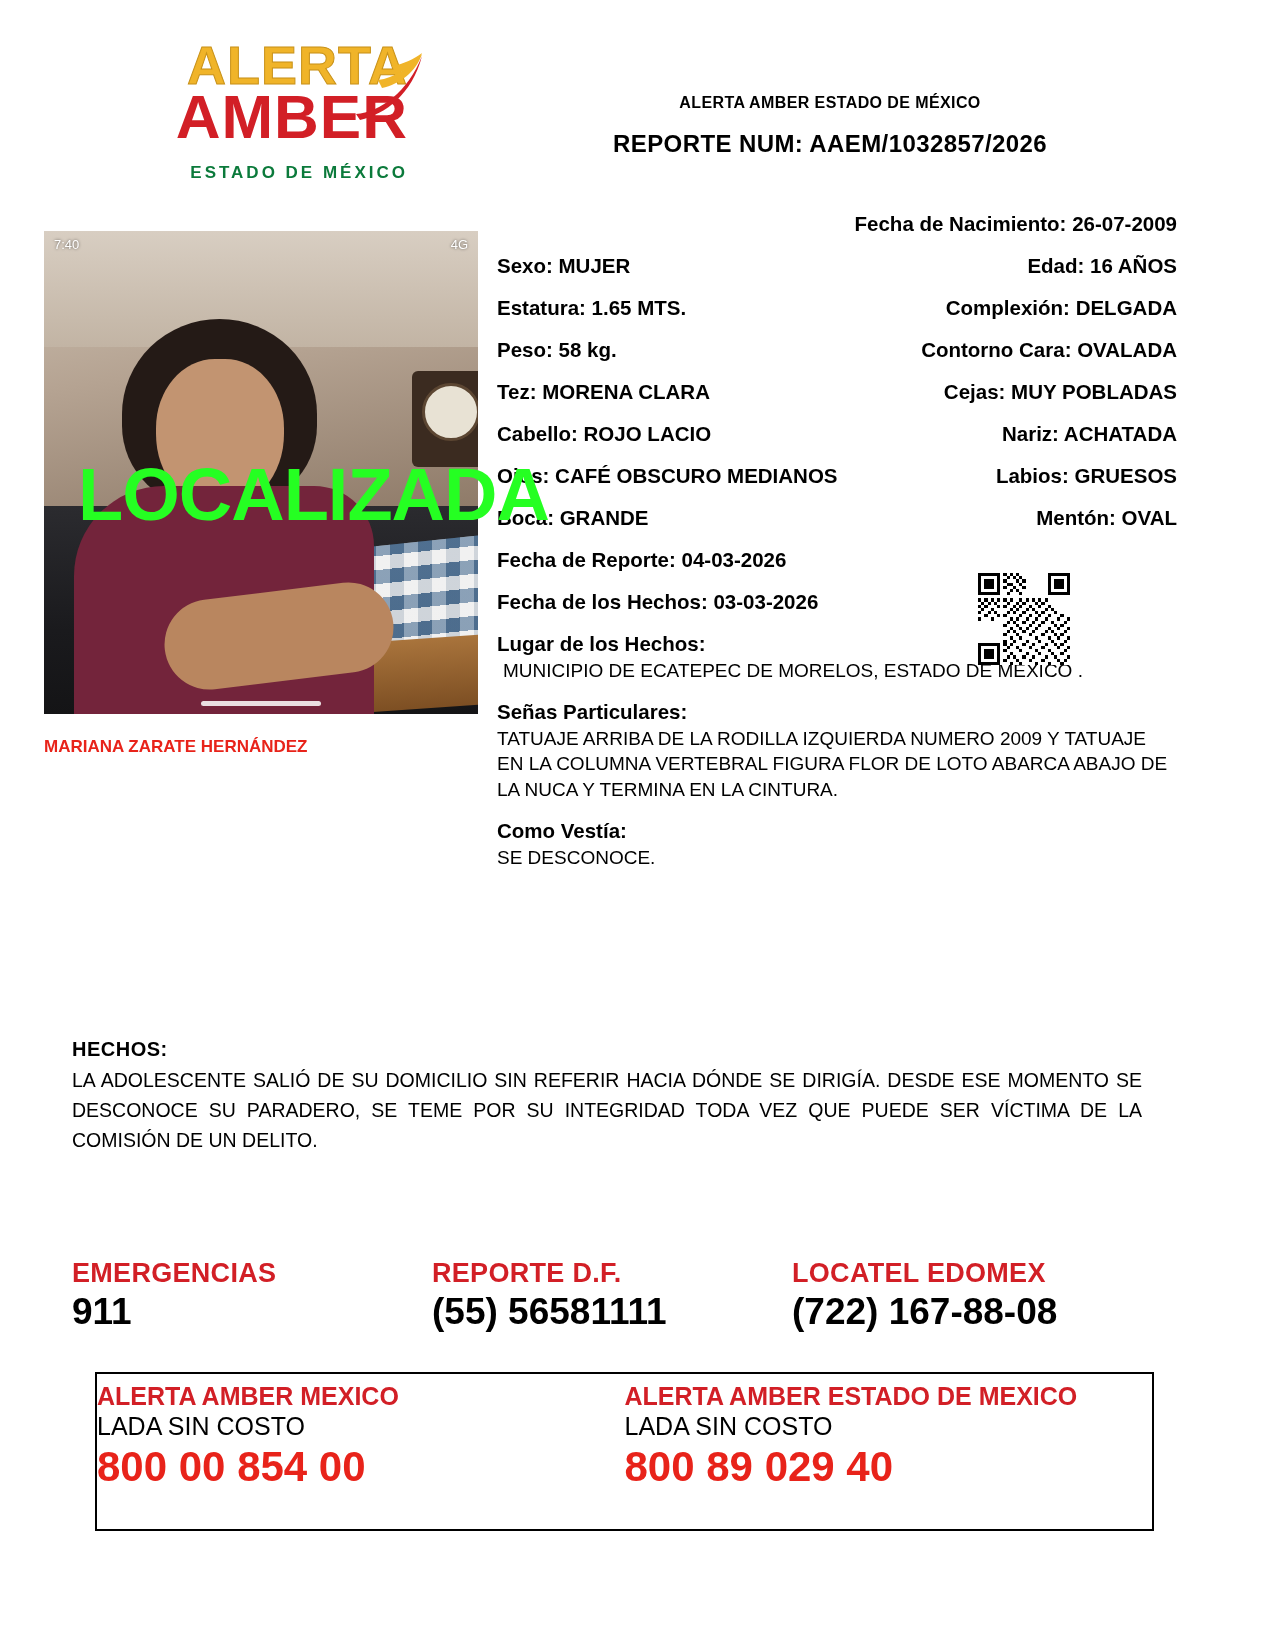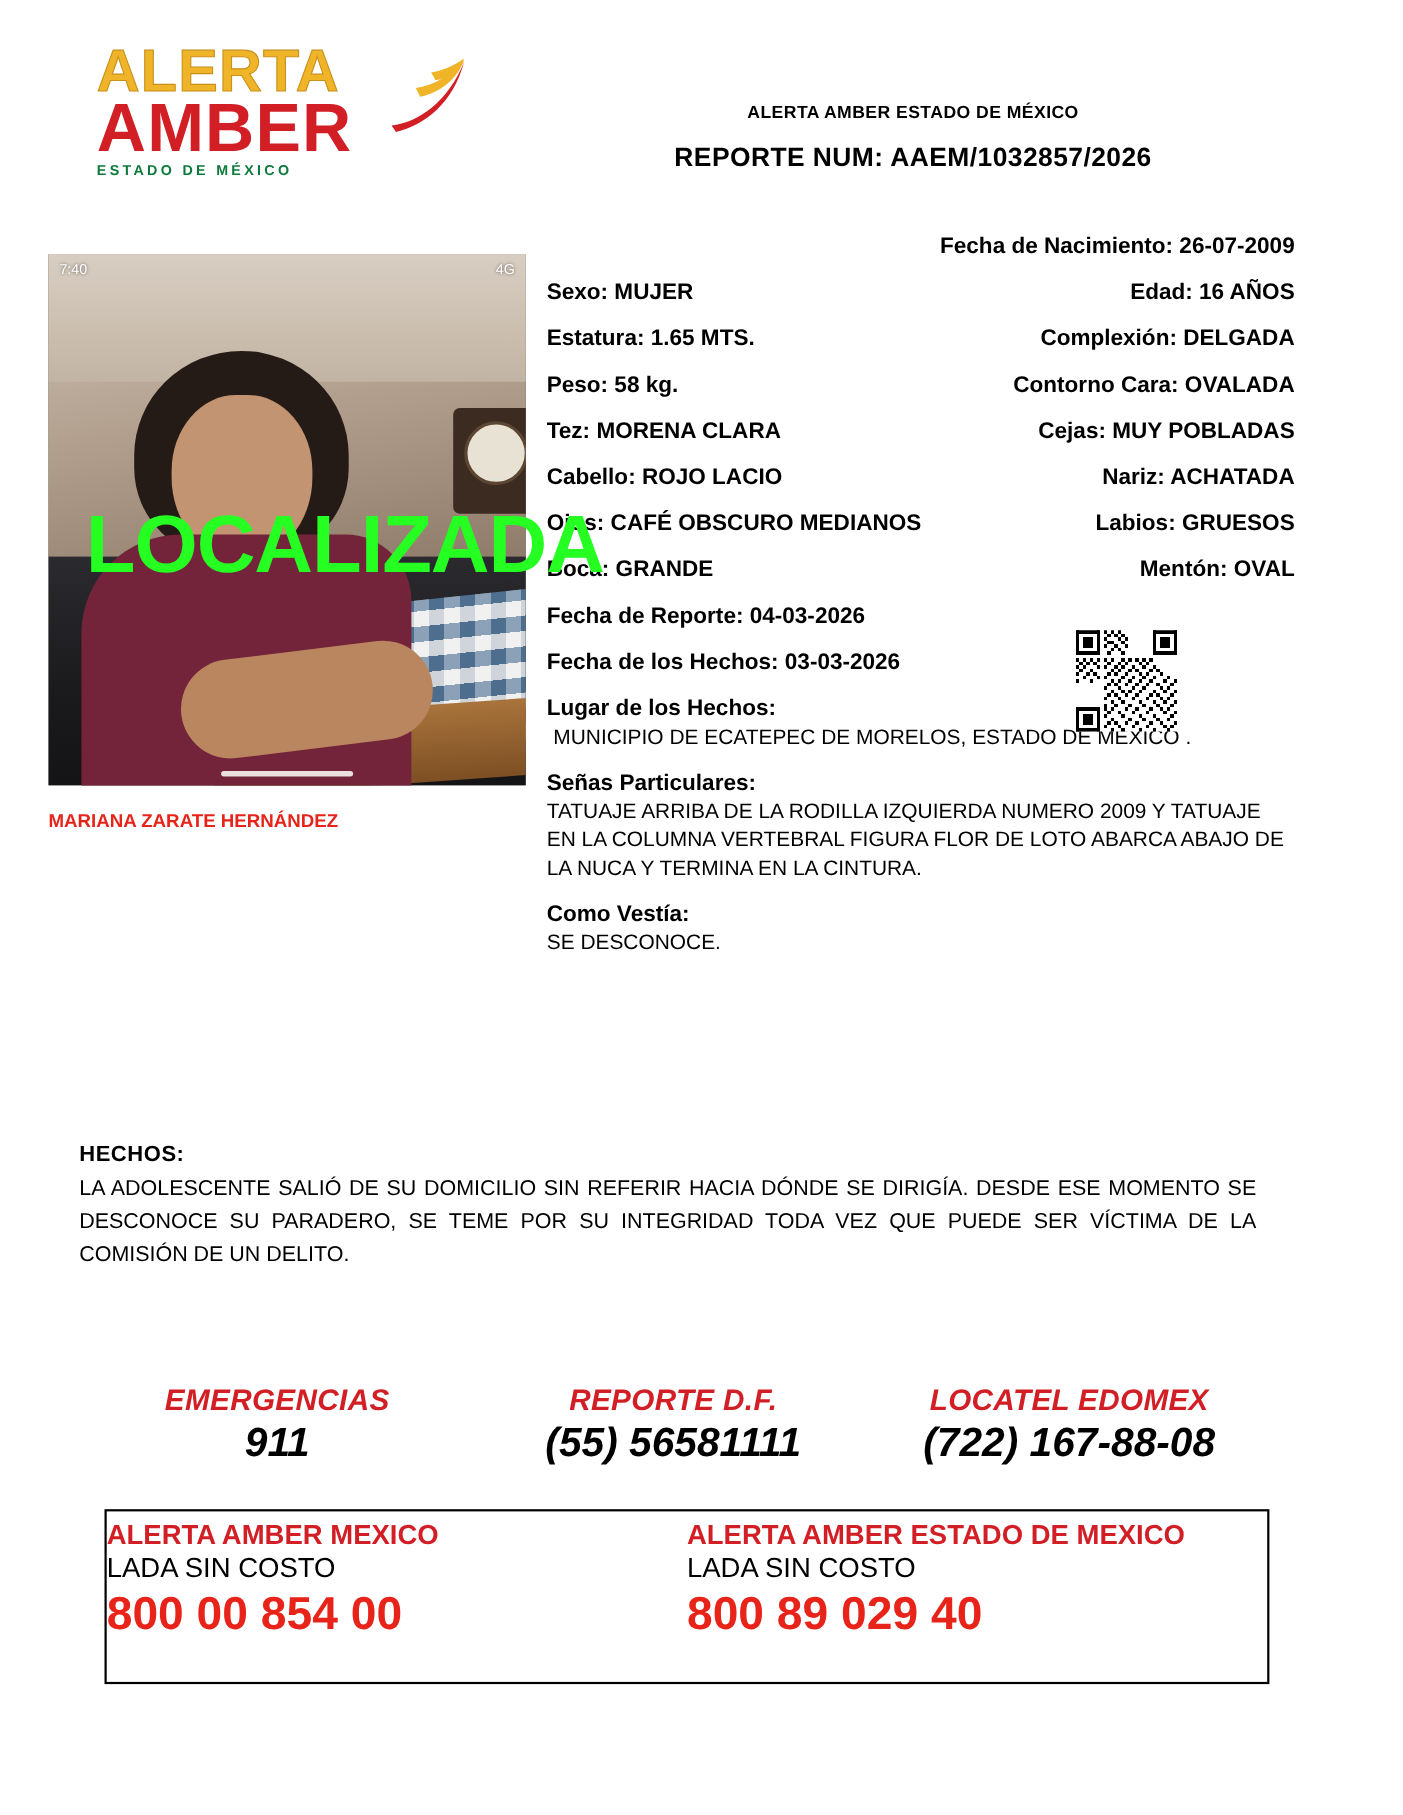--- a/index.html
+++ b/index.html
@@ -19,44 +19,44 @@
   
   .header {
     position: relative;
     height: 205px;
   }
   .logo {
     position: absolute;
     left: 88px;
     top: 38px;
     width: 320px;
-    text-align: left;
+    text-align: right;
     line-height: 1;
   }
   .logo-alerta {
     font-size: 54px;
     font-weight: bold;
     color: #f0b429;
     letter-spacing: 1px;
     font-family: "Liberation Sans", sans-serif;
     -webkit-text-stroke: 1px #c8921a;
   }
   .logo-amber {
     font-size: 62px;
     font-weight: bold;
     color: #d21f26;
     letter-spacing: 1px;
     margin-top: -6px;
   }
   .logo-sub {
-    font-size: 13px;
+    font-size: 17px;
     font-weight: bold;
     color: #0b7a3b;
     letter-spacing: 3px;
-    margin-top: 0;
+    margin-top: 16px;
   }
   .logo-swoosh {
     position: absolute;
     right: -22px;
     top: 14px;
     width: 80px;
     height: 70px;
   }
 
   .header-titles {
@@ -275,22 +275,20 @@
   
   .phones {
     position: absolute;
     left: 72px;
     top: 1258px;
     width: 1080px;
     display: flex;
   }
   .phone-col {
     flex: 1;
-    text-align: center;
-    font-style: italic;
   }
   .phone-col .lbl {
     color: #d21f26;
     font-size: 27px;
     font-weight: bold;
     letter-spacing: .3px;
   }
   .phone-col .num {
     font-size: 37px;
     font-weight: bold;

